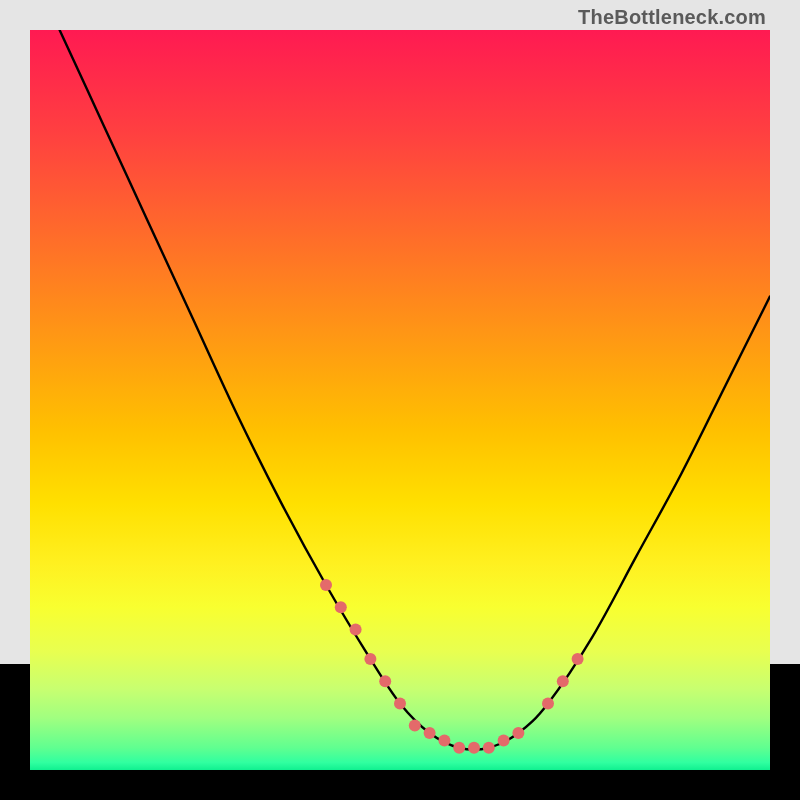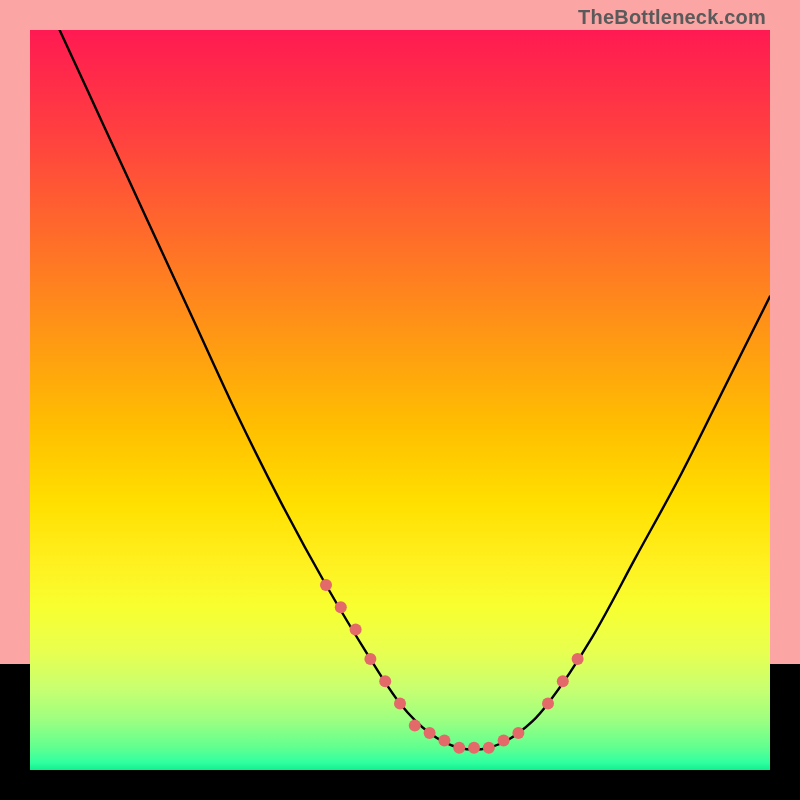--- a/index.html
+++ b/index.html
@@ -9,21 +9,21 @@
     height: 800px;
     background: #000;
     overflow: hidden;
   }
   .frame {
     position: absolute;
     top: 0;
     left: 0;
     width: 800px;
     height: 664px;
-    background: #fca5a5;
+    background: #e5e5e5;
   }
   .plot {
     position: absolute;
     top: 30px;
     left: 30px;
     width: 740px;
     height: 740px;
     background: linear-gradient(to bottom,
       #ff1a52 0%,
       #ff2a4a 6%,

